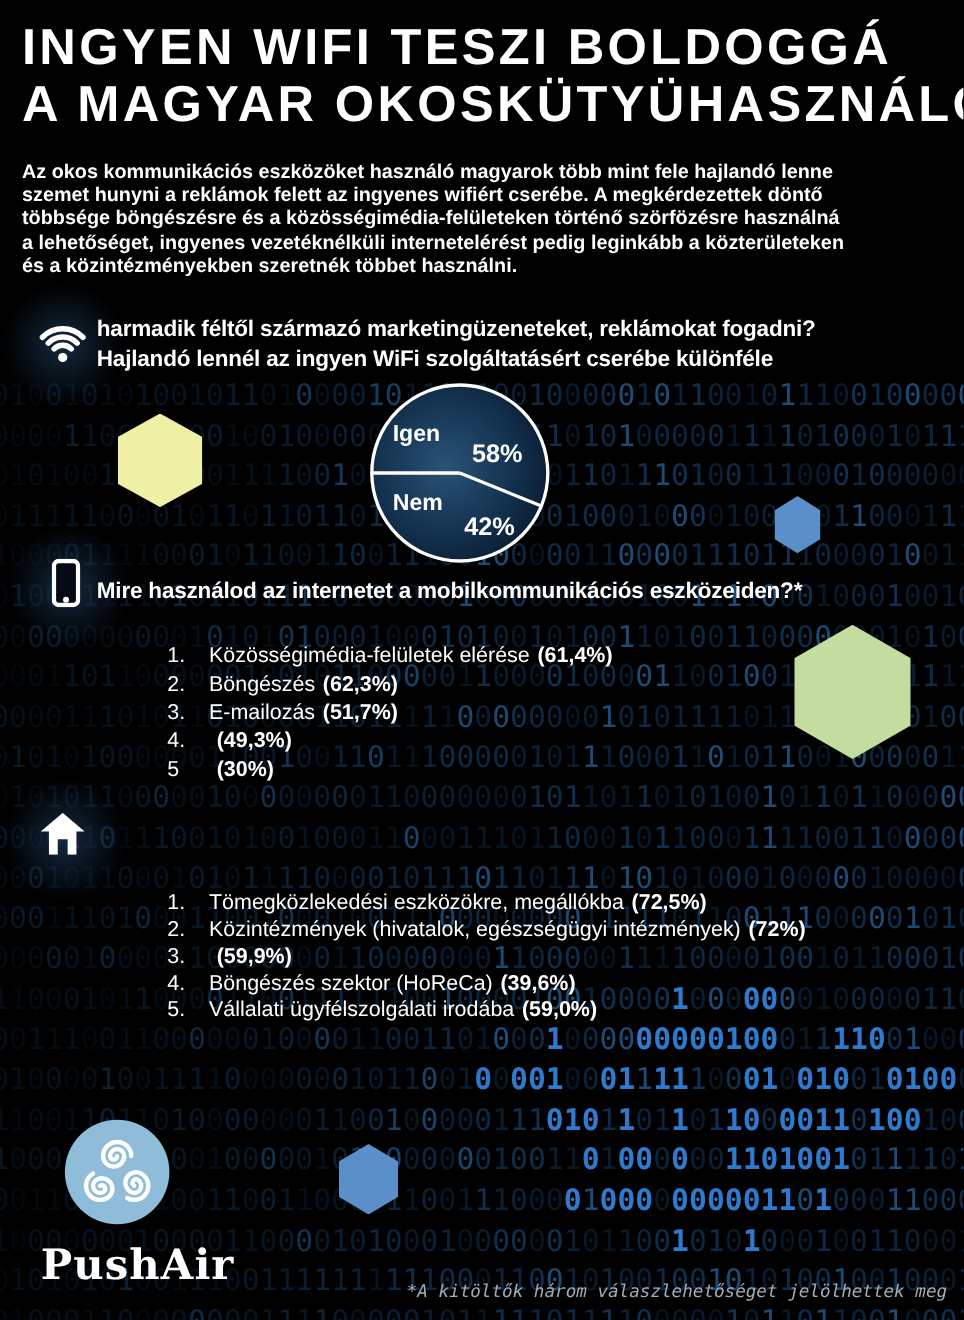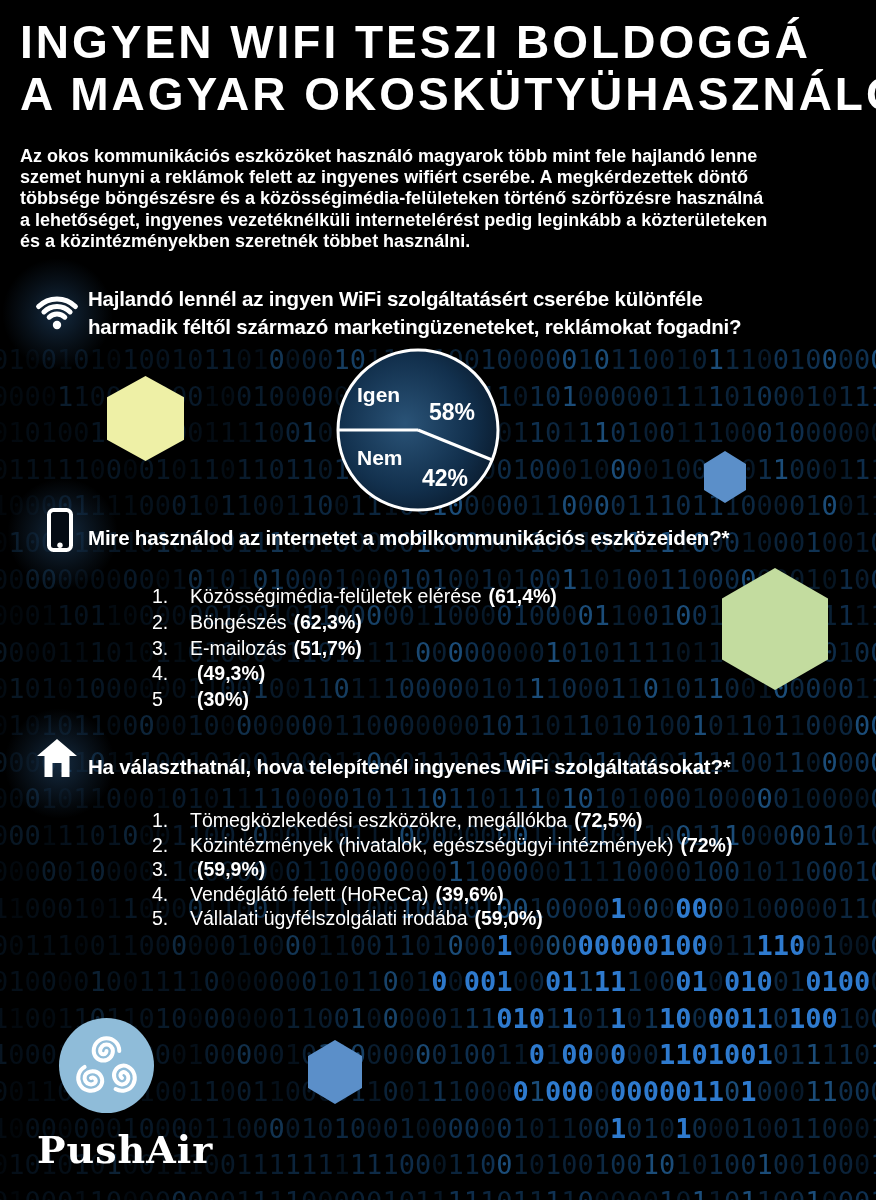--- a/index.html
+++ b/index.html
@@ -108,22 +108,22 @@
     <div class="icon-glow" style="left:0;top:256px"></div>
     <svg class="q-icon" style="position:absolute;left:33px;top:287px" width="48" height="44" viewBox="0 0 48 44">
       <g stroke="#fff" stroke-width="5" fill="none" stroke-linecap="round">
         <path d="M16.2 30.2 A11 11 0 0 1 31.8 30.2"></path>
         <path d="M10.9 24.9 A18.5 18.5 0 0 1 37.1 24.9"></path>
         <path d="M5.6 19.6 A26 26 0 0 1 42.4 19.6"></path>
       </g>
       <circle cx="24" cy="38" r="4.2" fill="#fff"></circle>
     </svg>
     <div class="q-heading" style="top:285px">
+      <div>harmadik féltől származó marketingüzeneteket, reklámokat fogadni?</div>
       <div>Hajlandó lennél az ingyen WiFi szolgáltatásért cserébe különféle</div>
-      <div>harmadik féltől származó marketingüzeneteket, reklámokat fogadni?</div>
     </div>
 
     <svg class="pie-svg" width="176" height="176" viewBox="0 0 176 176">
       <defs>
         <radialGradient id="pieg" cx="42%" cy="46%" r="75%">
           <stop offset="0%" stop-color="#2a5377"></stop>
           <stop offset="55%" stop-color="#12304d"></stop>
           <stop offset="100%" stop-color="#050f1c"></stop>
         </radialGradient>
       </defs>
@@ -166,54 +166,54 @@
       <div class="item">
         <span class="num">5</span>
         <span class="val">(30%)</span>
       </div>
     </div>
 
     <div class="icon-glow" style="left:2px;top:706px"></div>
     <svg style="position:absolute;left:37px;top:739px" width="40" height="38" viewBox="0 0 40 38">
       <path d="M20 0 L40 17 H32.5 V38 H24.5 V24 H15.5 V38 H7.5 V17 H0 Z" fill="#fff"></path>
     </svg>
-    <div class="q-heading" style="top:753px">Ha választhatnál, hova telepítenél ingyenes WiFi szolgáltatásokat?*</div>
 
     <div class="list list-2" style="top:808px">
       <div class="item">
         <span class="num">1.</span>
         <span class="lbl">Tömegközlekedési eszközökre, megállókba</span>
         <span class="val">(72,5%)</span>
       </div>
       <div class="item">
         <span class="num">2.</span>
         <span class="lbl">Közintézmények (hivatalok, egészségügyi intézmények)</span>
         <span class="val">(72%)</span>
       </div>
       <div class="item">
         <span class="num">3.</span>
         <span class="val">(59,9%)</span>
       </div>
       <div class="item">
         <span class="num">4.</span>
-        <span class="lbl">Vendéglátó felett (HoReCa)</span>
+        <span class="lbl">Böngészés szektor (HoReCa)</span>
         <span class="val">(39,6%)</span>
       </div>
       <div class="item">
         <span class="num">5.</span>
         <span class="lbl">Vállalati ügyfélszolgálati irodába</span>
         <span class="val">(59,0%)</span>
       </div>
     </div>
 
     <svg class="logo-svg" width="99" height="99" viewBox="0 0 99 99">
       <circle cx="49.5" cy="49.5" r="47.5" fill="#8fbcd9"></circle>
       <g stroke="#fff" stroke-width="4" fill="none" stroke-linecap="round">
         <path transform="translate(49.5,35) rotate(180)" d="M0 0 a3.2 3.2 0 0 1 6.4 0 a6.4 6.4 0 0 1 -12.8 0 a9.6 9.6 0 0 1 19.2 0 a12.8 12.8 0 0 1 -25.6 0"></path>
         <path transform="translate(34,62) rotate(60)" d="M0 0 a3.2 3.2 0 0 1 6.4 0 a6.4 6.4 0 0 1 -12.8 0 a9.6 9.6 0 0 1 19.2 0 a12.8 12.8 0 0 1 -25.6 0"></path>
         <path transform="translate(65,62) rotate(-60)" d="M0 0 a3.2 3.2 0 0 1 6.4 0 a6.4 6.4 0 0 1 -12.8 0 a9.6 9.6 0 0 1 19.2 0 a12.8 12.8 0 0 1 -25.6 0"></path>
       </g>
     </svg>
     <div class="wordmark">PushAir</div>
 
+    <div class="footer-note">*A kitöltők három válaszlehetőséget jelölhettek meg</div>
 
   </div>
 </div>
 
 </body></html>

